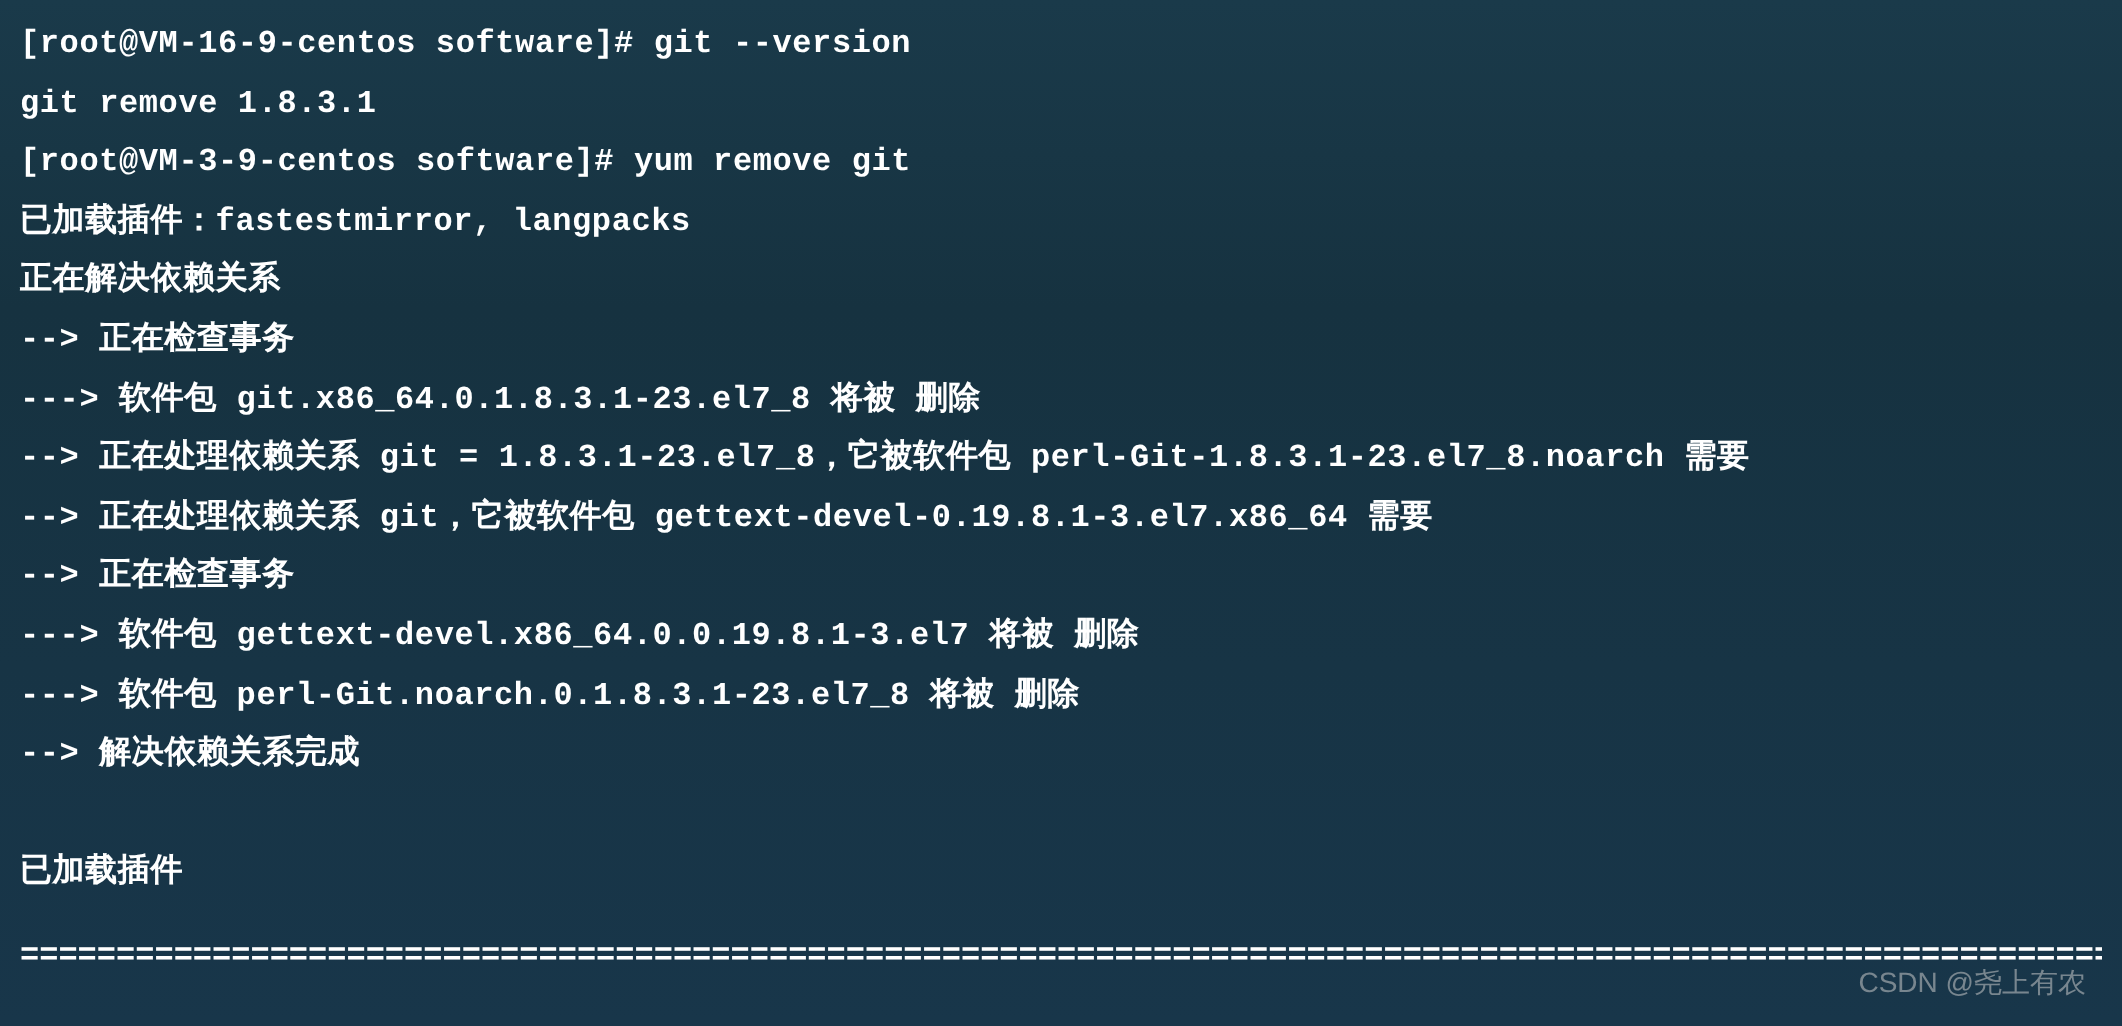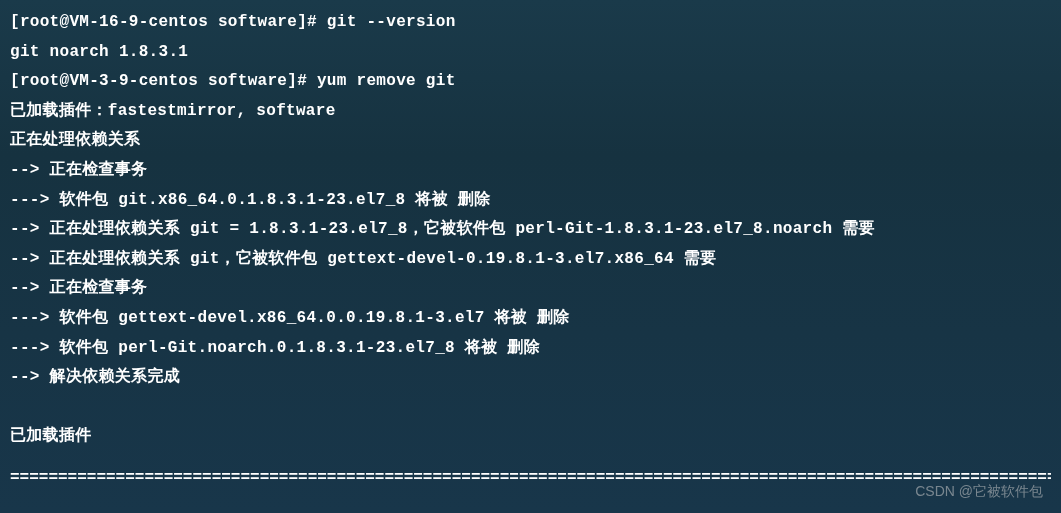--- a/index.html
+++ b/index.html
@@ -41,29 +41,29 @@
       font-weight: normal;
     }
     .spacer {
       height: 1.85em;
     }
   </style>
 </head>
 <body>
 
 <div class="terminal-line">[root@VM-16-9-centos software]# git --version</div>
-<div class="terminal-line">git noarch 1.8.3.1</div>
+<div class="terminal-line">git remove 1.8.3.1</div>
 <div class="terminal-line">[root@VM-3-9-centos software]# yum remove git</div>
-<div class="terminal-line">已加载插件：fastestmirror, software</div>
-<div class="terminal-line">正在处理依赖关系</div>
+<div class="terminal-line">已加载插件：fastestmirror, langpacks</div>
+<div class="terminal-line">正在解决依赖关系</div>
 <div class="terminal-line">--&gt; 正在检查事务</div>
 <div class="terminal-line">---&gt; 软件包 git.x86_64.0.1.8.3.1-23.el7_8 将被 删除</div>
 <div class="terminal-line">--&gt; 正在处理依赖关系 git = 1.8.3.1-23.el7_8，它被软件包 perl-Git-1.8.3.1-23.el7_8.noarch 需要</div>
 <div class="terminal-line">--&gt; 正在处理依赖关系 git，它被软件包 gettext-devel-0.19.8.1-3.el7.x86_64 需要</div>
 <div class="terminal-line">--&gt; 正在检查事务</div>
 <div class="terminal-line">---&gt; 软件包 gettext-devel.x86_64.0.0.19.8.1-3.el7 将被 删除</div>
 <div class="terminal-line">---&gt; 软件包 perl-Git.noarch.0.1.8.3.1-23.el7_8 将被 删除</div>
 <div class="terminal-line">--&gt; 解决依赖关系完成</div>
 <div class="spacer"></div>
 <div class="terminal-line">已加载插件</div>
 <div class="divider">====================================================================================================================================</div>
 
-<div class="watermark">CSDN @它被软件包</div>
+<div class="watermark">CSDN @尧上有农</div>
 
 </body></html>

